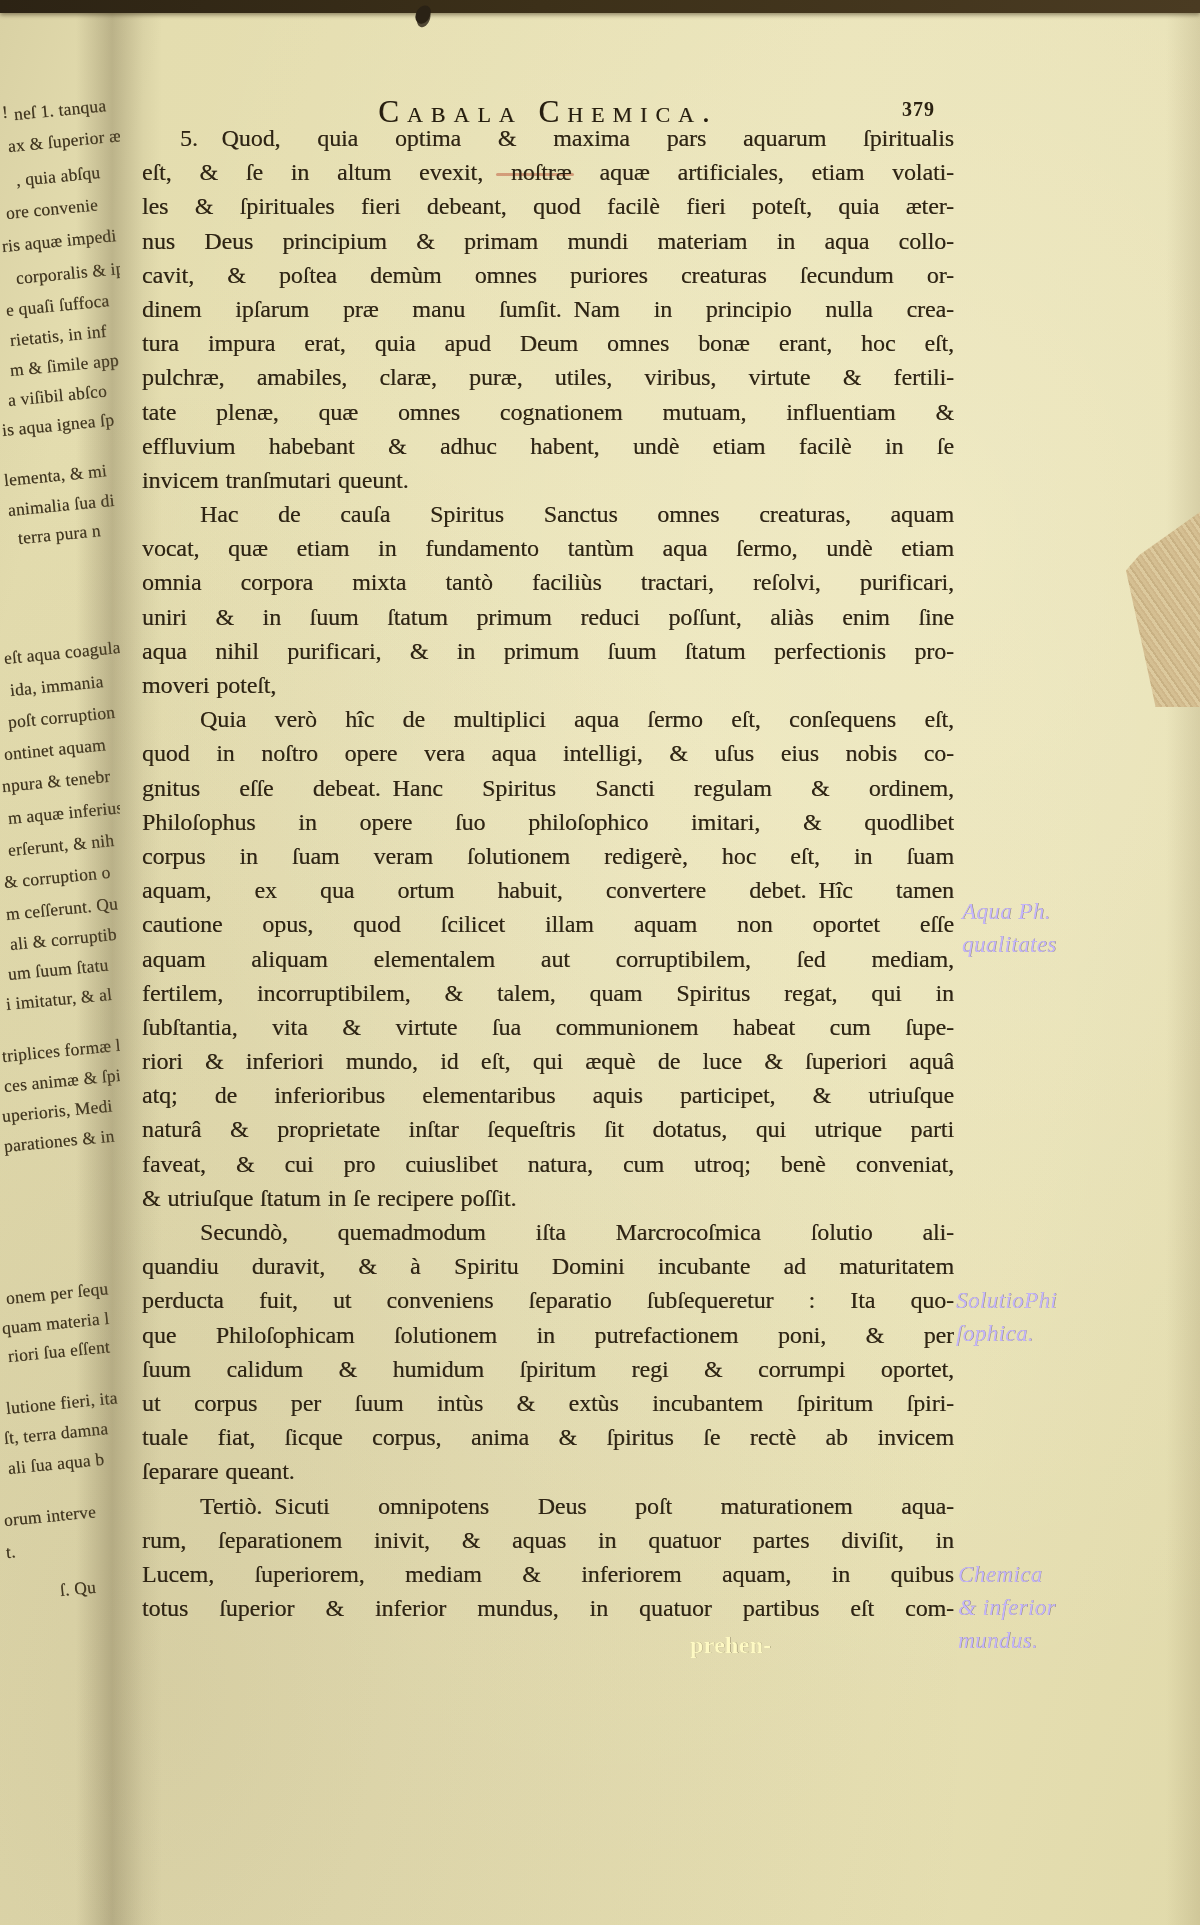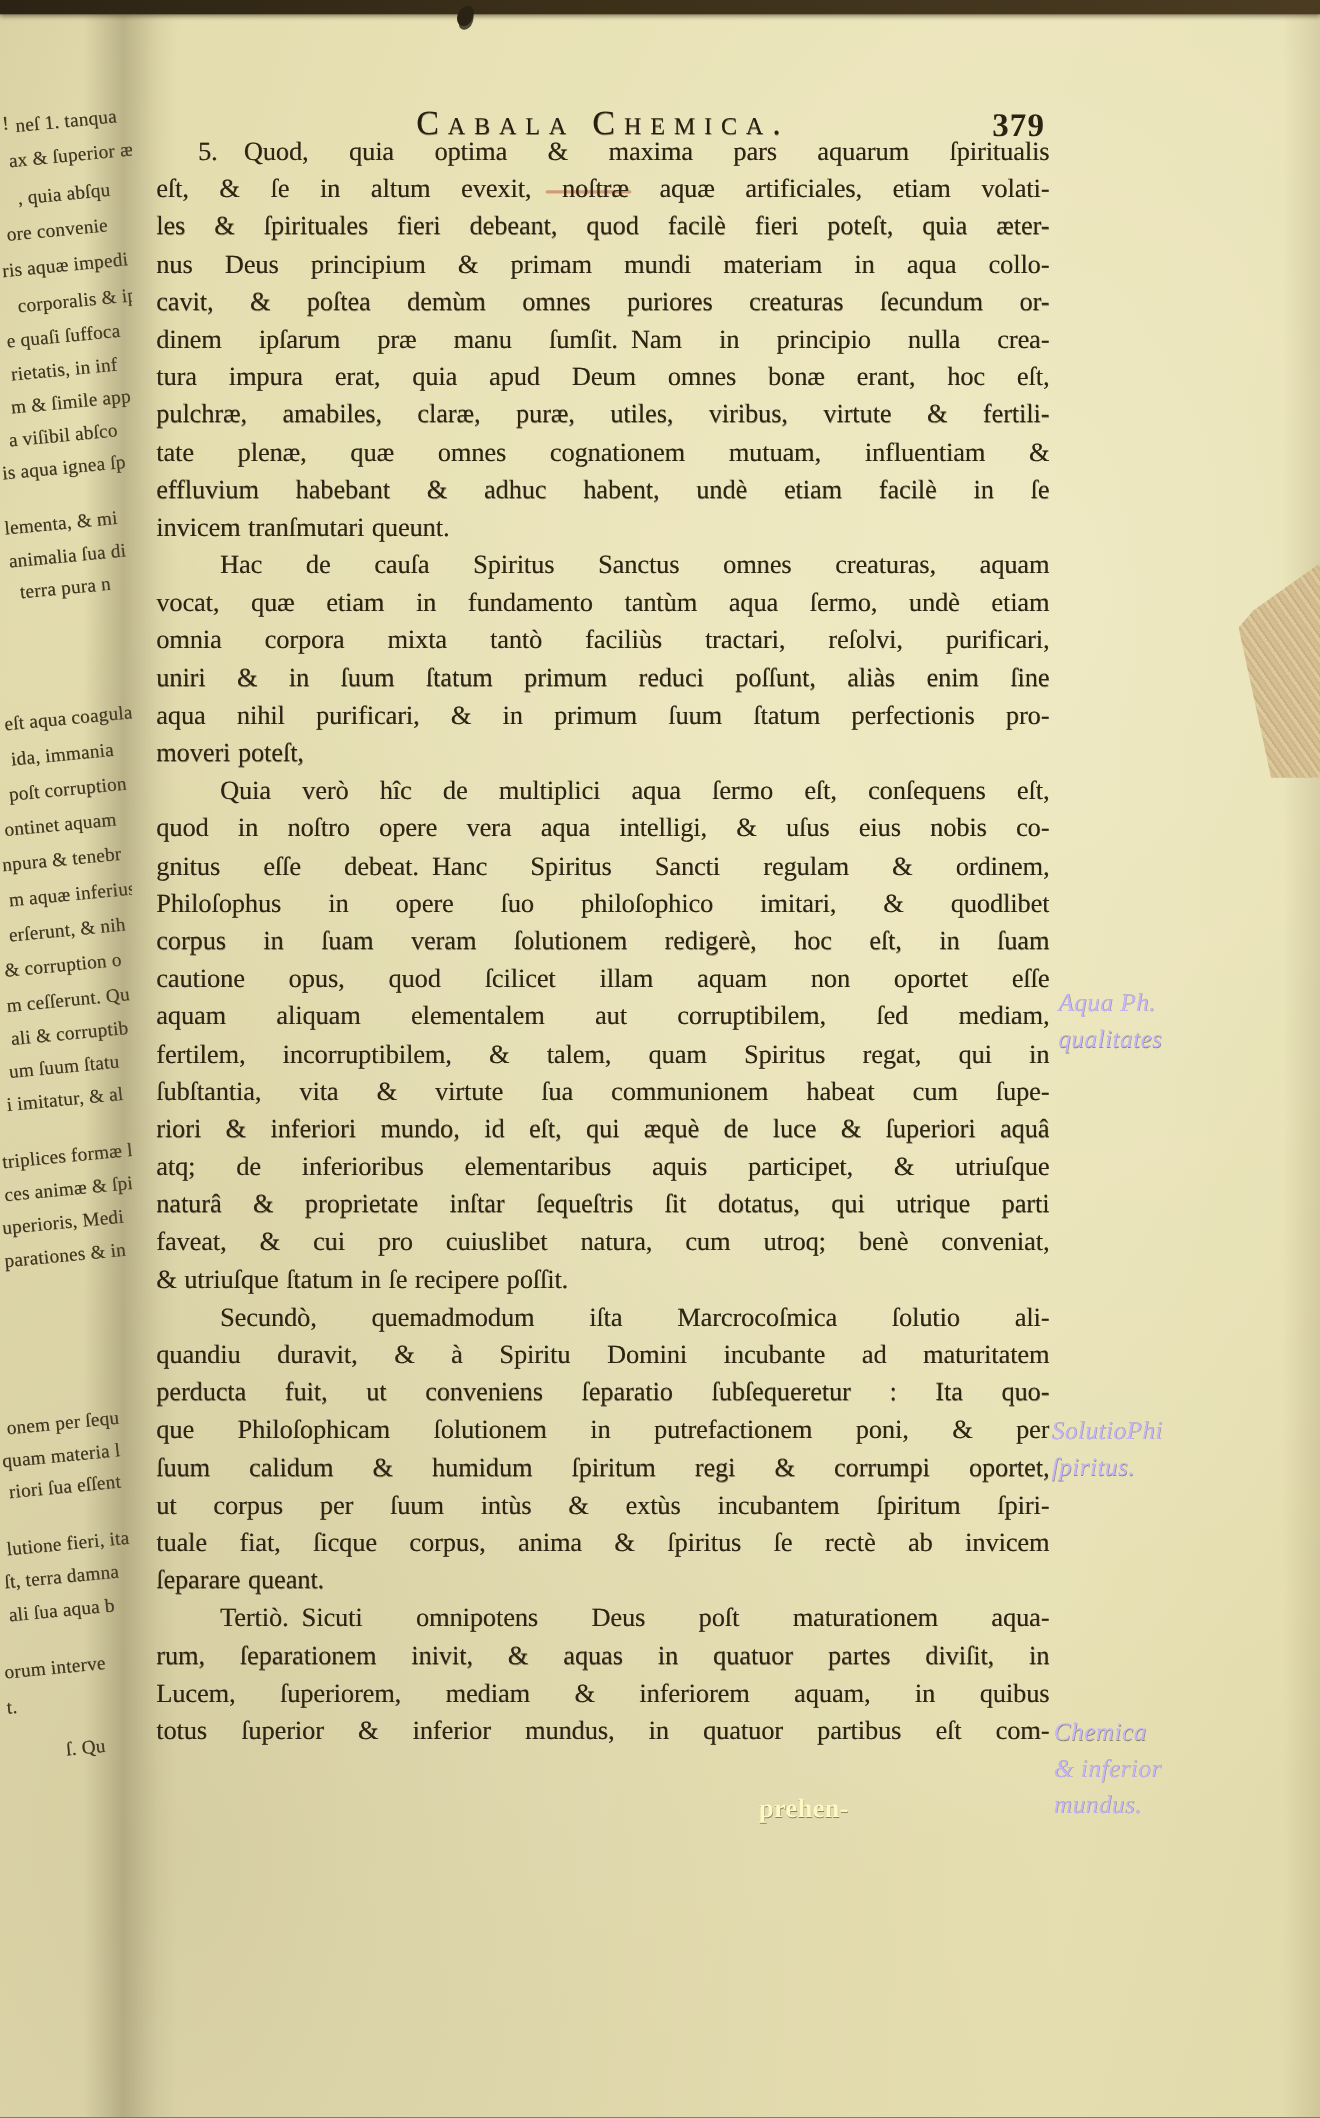--- a/index.html
+++ b/index.html
@@ -54,21 +54,21 @@
     background:linear-gradient(to right, rgba(98,86,55,0), rgba(98,86,55,0.30) 42%, rgba(98,86,55,0.07) 78%, rgba(98,86,55,0));
   }
   
   .header-row{position:absolute;left:142px;top:94px;width:812px;height:40px;}
   .page-title{
     position:absolute;left:0;top:0;width:100%;text-align:center;
     font-variant:small-caps;font-size:31px;letter-spacing:8px;
     color:#261e0f;text-shadow:0.4px 0.4px 0.6px rgba(40,30,15,0.5);
   }
   .page-number{
-    position:absolute;left:760px;top:4px;font-size:30px;font-weight:bold;
+    position:absolute;left:760px;top:4px;font-size:20px;font-weight:bold;
     color:#2b2211;letter-spacing:1px;
   }
   
   .body-block{position:absolute;left:142px;top:121px;width:812px;}
   .ln{
     width:812px;height:34.2px;line-height:34.2px;overflow:hidden;
     font-size:24px;color:#2e2414;
     text-align:justify;text-align-last:justify;
     letter-spacing:-0.1px;word-spacing:1px;
     text-shadow:0.35px 0.35px 0.45px rgba(45,35,18,0.5);
@@ -174,20 +174,21 @@
   <div class="ln">vocat, quæ etiam in fundamento tantùm aqua ſermo, undè etiam</div>
   <div class="ln">omnia corpora mixta tantò faciliùs tractari, reſolvi, purificari,</div>
   <div class="ln">uniri &amp; in ſuum ſtatum primum reduci poſſunt, aliàs enim ſine</div>
   <div class="ln">aqua nihil purificari, &amp; in primum ſuum ſtatum perfectionis pro-</div>
   <div class="ln end">moveri poteſt,</div>
   <div class="ln ind">Quia verò hîc de multiplici aqua ſermo eſt, conſequens eſt,</div>
   <div class="ln">quod in noſtro opere vera aqua intelligi, &amp; uſus eius nobis co-</div>
   <div class="ln">gnitus eſſe debeat. Hanc Spiritus Sancti regulam &amp; ordinem,</div>
   <div class="ln">Philoſophus in opere ſuo philoſophico imitari, &amp; quodlibet</div>
   <div class="ln">corpus in ſuam veram ſolutionem redigerè, hoc eſt, in ſuam</div>
+  <div class="ln">aquam, ex qua ortum habuit, convertere debet. Hîc tamen</div>
   <div class="ln">cautione opus, quod ſcilicet illam aquam non oportet eſſe</div>
   <div class="ln">aquam aliquam elementalem aut corruptibilem, ſed mediam,</div>
   <div class="ln">fertilem, incorruptibilem, &amp; talem, quam Spiritus regat, qui in</div>
   <div class="ln">ſubſtantia, vita &amp; virtute ſua communionem habeat cum ſupe-</div>
   <div class="ln">riori &amp; inferiori mundo, id eſt, qui æquè de luce &amp; ſuperiori aquâ</div>
   <div class="ln">atq; de inferioribus elementaribus aquis participet, &amp; utriuſque</div>
   <div class="ln">naturâ &amp; proprietate inſtar ſequeſtris ſit dotatus, qui utrique parti</div>
   <div class="ln">faveat, &amp; cui pro cuiuslibet natura, cum utroq; benè conveniat,</div>
   <div class="ln end">&amp; utriuſque ſtatum in ſe recipere poſſit.</div>
   <div class="ln ind">Secundò, quemadmodum iſta Marcrocoſmica ſolutio ali-</div>
@@ -205,21 +206,21 @@
 </div>
 
 <span class="catchword">prehen-</span>
 
 <div class="mnote mn1">
   <div>Aqua Ph.</div>
   <div>qualitates</div>
 </div>
 <div class="mnote mn2">
   <div>SolutioPhi</div>
-  <div>ſpiritus.</div>
+  <div>ſophica.</div>
 </div>
 <div class="mnote mn3">
   <div>Chemica</div>
   <div>&amp; inferior</div>
   <div>mundus.</div>
 </div>
 
 <div class="wood-stick"></div>
 
 </body></html>

